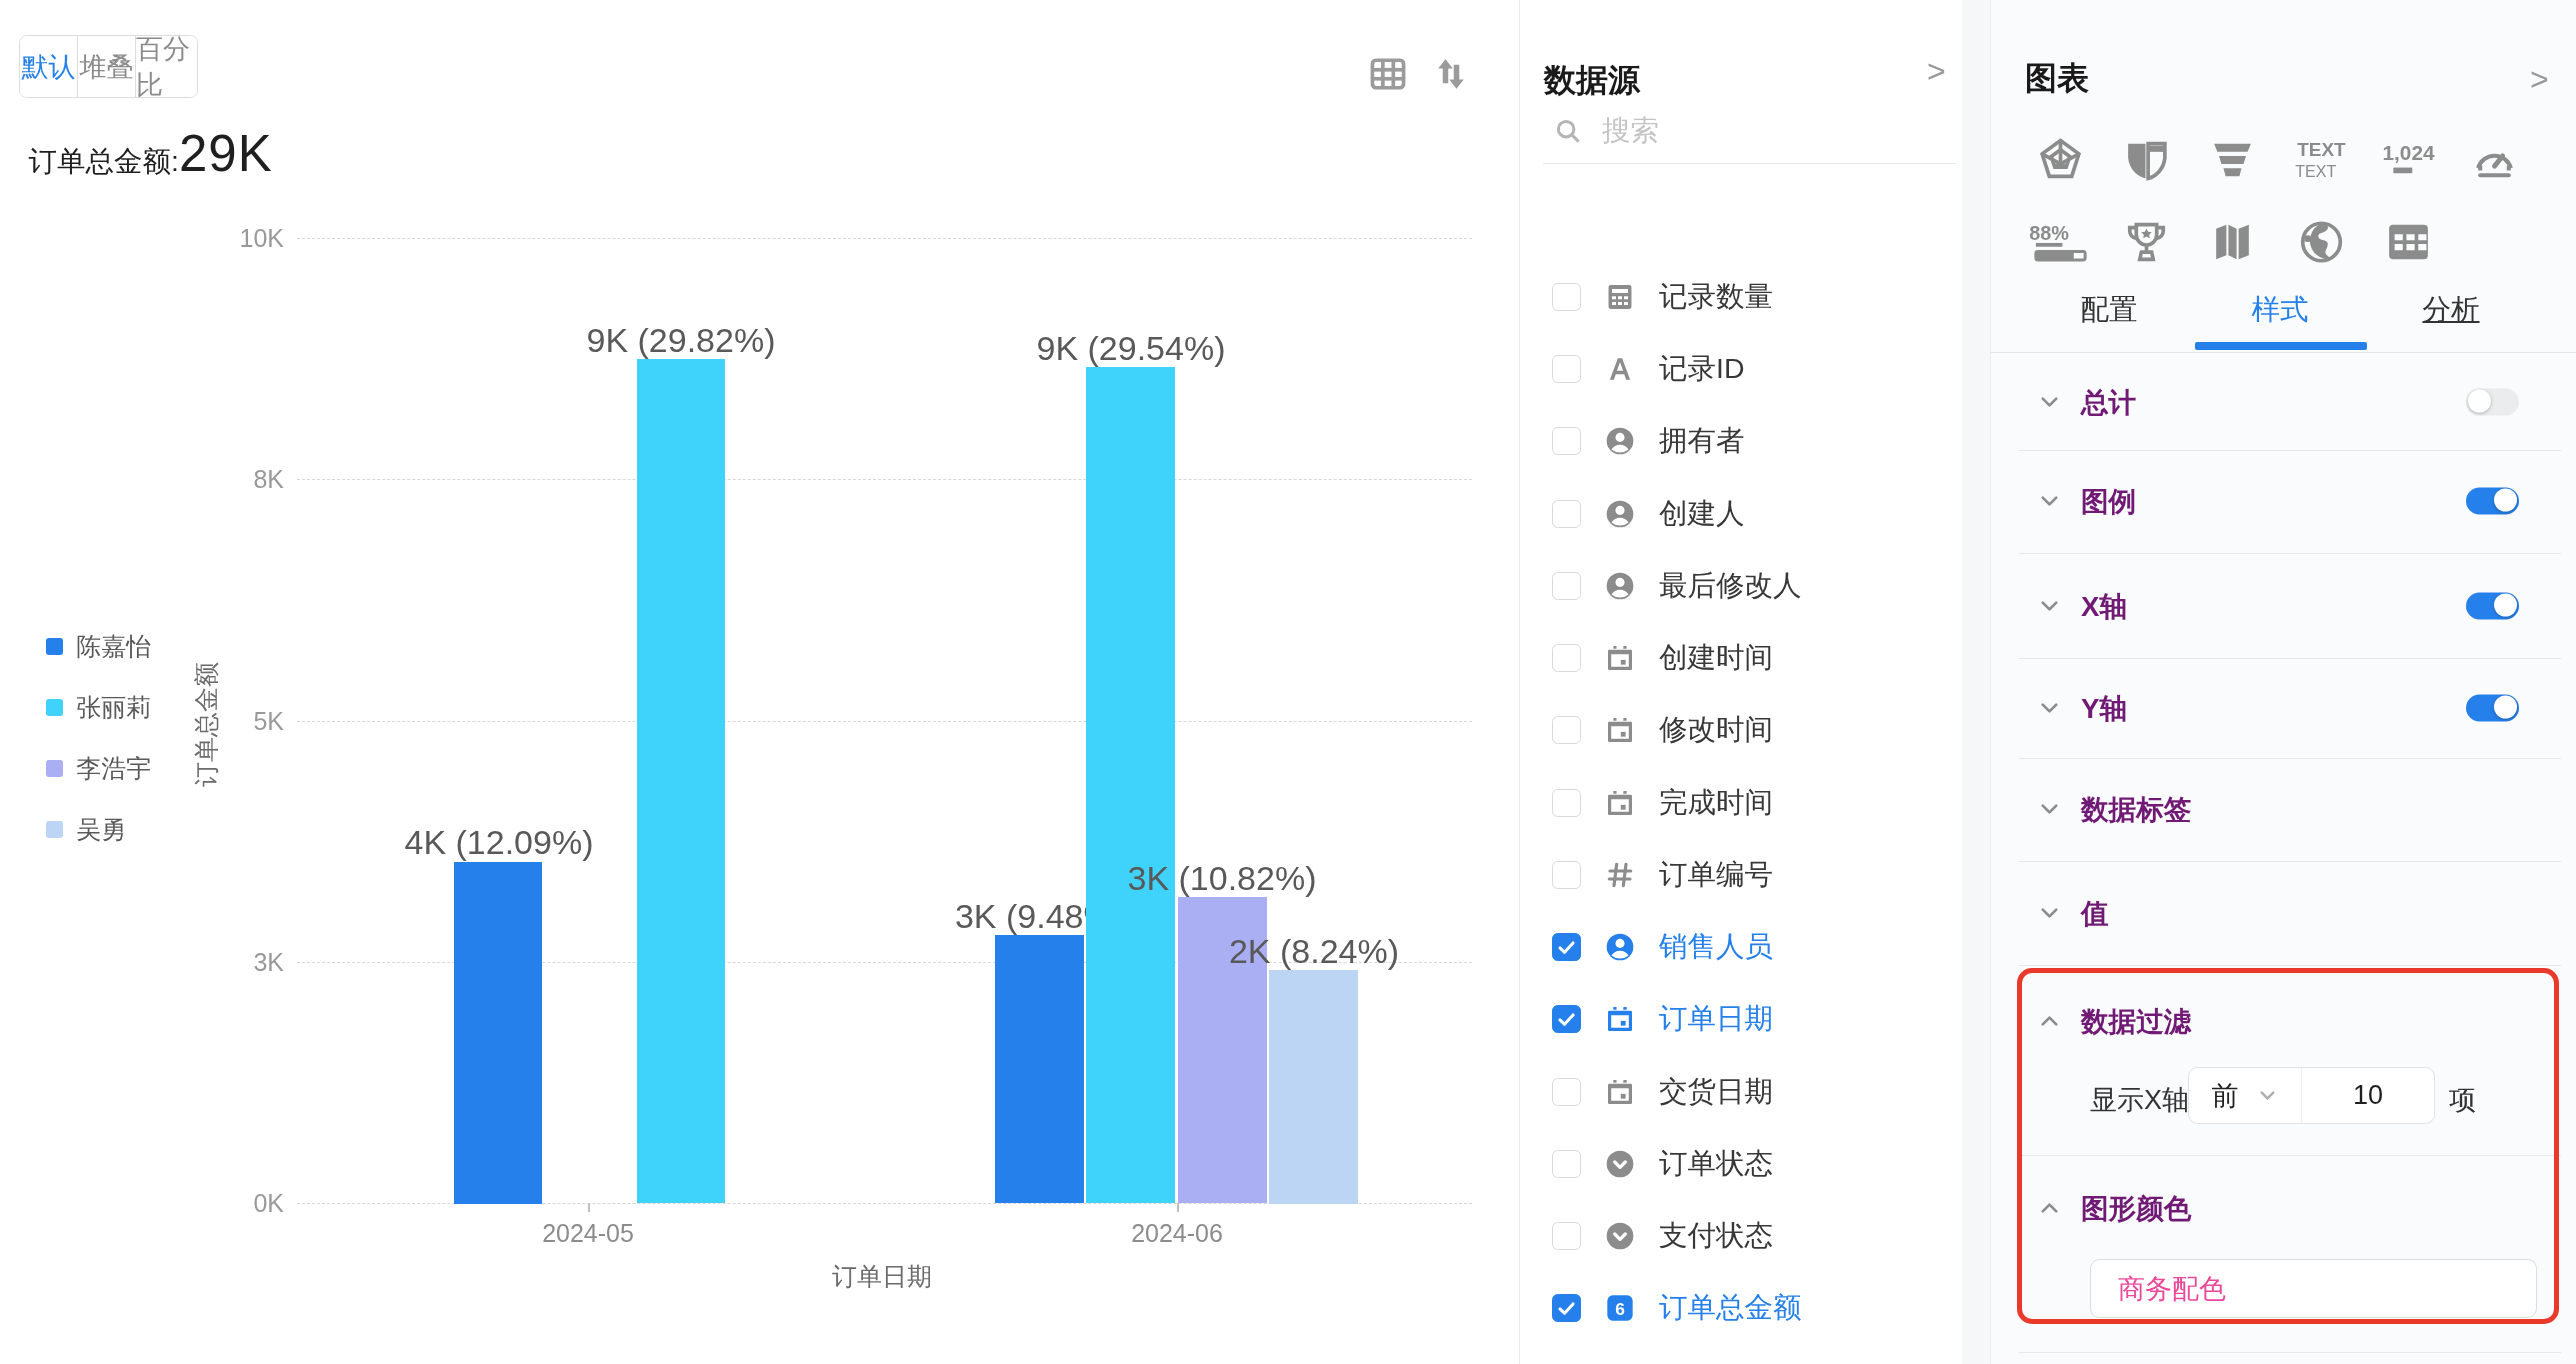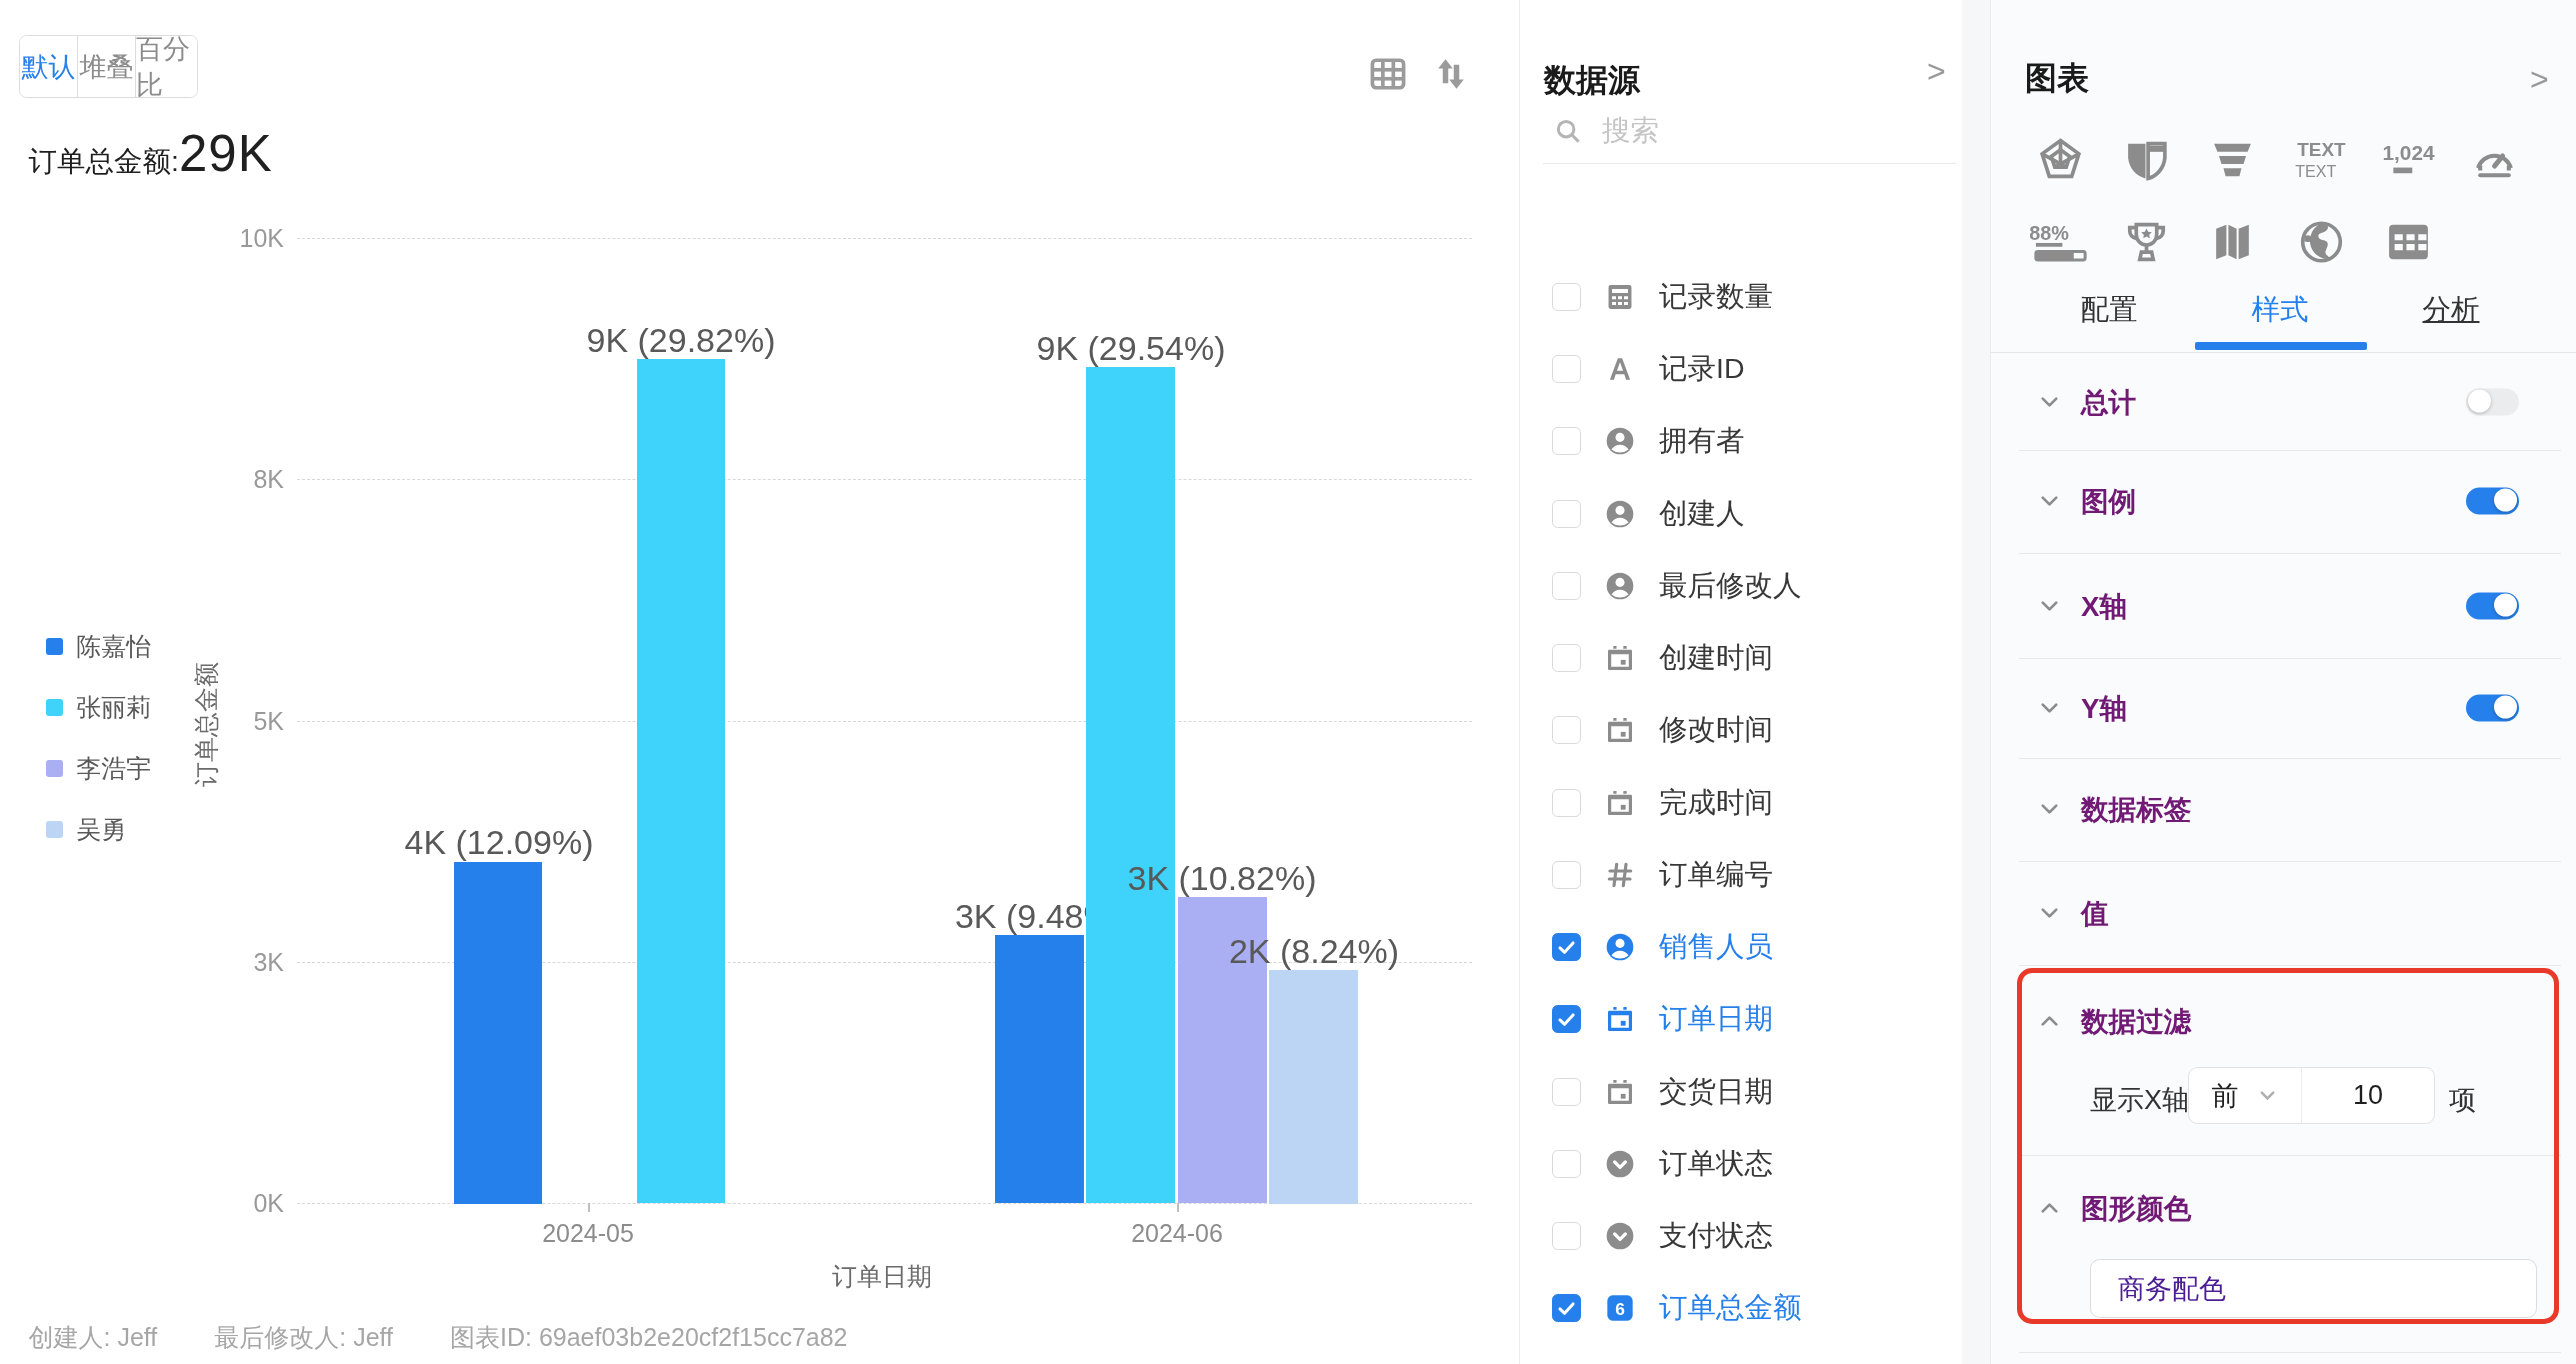--- a/index.html
+++ b/index.html
@@ -66,21 +66,21 @@
   .toggle.on{background:var(--accent);}
   .toggle.on .knob{right:1.9px;}
   .toggle.off{background:#ebecee;}
   .toggle.off .knob{left:1.9px;}
   .filter-row-label{position:absolute;left:99px;top:1082px;font-size:27px;color:#333;}
   .filter-control{position:absolute;left:197px;top:1067px;width:247px;height:57px;background:#fff;border:1.9px solid #e2e2e2;border-radius:9.5px;box-sizing:border-box;display:flex;align-items:center;}
   .filter-dd{width:112px;height:100%;display:flex;align-items:center;justify-content:center;gap:17px;border-right:1.9px solid #ececec;cursor:pointer;font-size:27px;color:#1f1f1f;}
   .filter-dd .chevron{font-size:21px;color:#b0b0b0;}
   .filter-count{flex:1;text-align:center;font-size:27px;color:#1f1f1f;}
   .filter-suffix{position:absolute;left:458px;top:1082px;font-size:27px;color:#333;}
-  .palette-input{position:absolute;left:99px;top:1259px;width:447px;height:59px;background:#fff;border:1.9px solid #dcdcdc;border-radius:9.5px;box-sizing:border-box;display:flex;align-items:center;padding-left:27px;font-size:27px;color:#4c1d95;cursor:pointer;}
+  .palette-input{position:absolute;left:99px;top:1259px;width:447px;height:59px;background:#fff;border:1.9px solid #dcdcdc;border-radius:9.5px;box-sizing:border-box;display:flex;align-items:center;padding-left:27px;font-size:27px;color:#ec4899;cursor:pointer;}
   .red-annotation{position:absolute;left:2017px;top:968px;width:542px;height:356px;border:5.7px solid #e8392a;border-radius:15px;box-sizing:border-box;pointer-events:none;}
   svg{display:block;}
 </style>
 </head>
 <body>
 
 <div id="chart-panel" class="abs">
   <div class="abs seg-control">
       <div class="seg-btn active">默认</div>
       <div class="seg-btn">堆叠</div>
@@ -150,25 +150,20 @@
       <div class="bar-label" style="left: 1222px; top: 859px;">3K (10.82%)</div>
       <div class="bar" style="left: 1269px; top: 970px; width: 89px; height: 234px; background: rgb(189, 213, 245);"></div>
       <div class="bar-label" style="left: 1314px; top: 932px;">2K (8.24%)</div>
       <div class="x-tick" style="left: 588px;"></div>
       <div class="x-tick-label" style="left: 588px;">2024-05</div>
       <div class="x-tick" style="left: 1177px;"></div>
       <div class="x-tick-label" style="left: 1177px;">2024-06</div>
     </div>
   <div class="abs x-axis-name">订单日期</div>
 
-  <div class="abs chart-footer">
-    <span>创建人: Jeff</span>
-    <span>最后修改人: Jeff</span>
-    <span>图表ID: 69aef03b2e20cf2f15cc7a82</span>
-  </div>
 </div>
 
 <div id="data-panel" class="abs">
   <div class="abs mid-scroll-strip"></div>
   <div class="abs panel-title" style="left:24px;top:49px;margin-top:10px;">数据源</div>
   <div class="abs chevron" style="left:407px;top:53px;font-size:32px;">&gt;</div>
 
   <div class="abs search-row">
     <span>
       <svg width="30" height="30" viewBox="0 0 24 24" fill="none" stroke="#b5b5b5" stroke-width="2.4">

